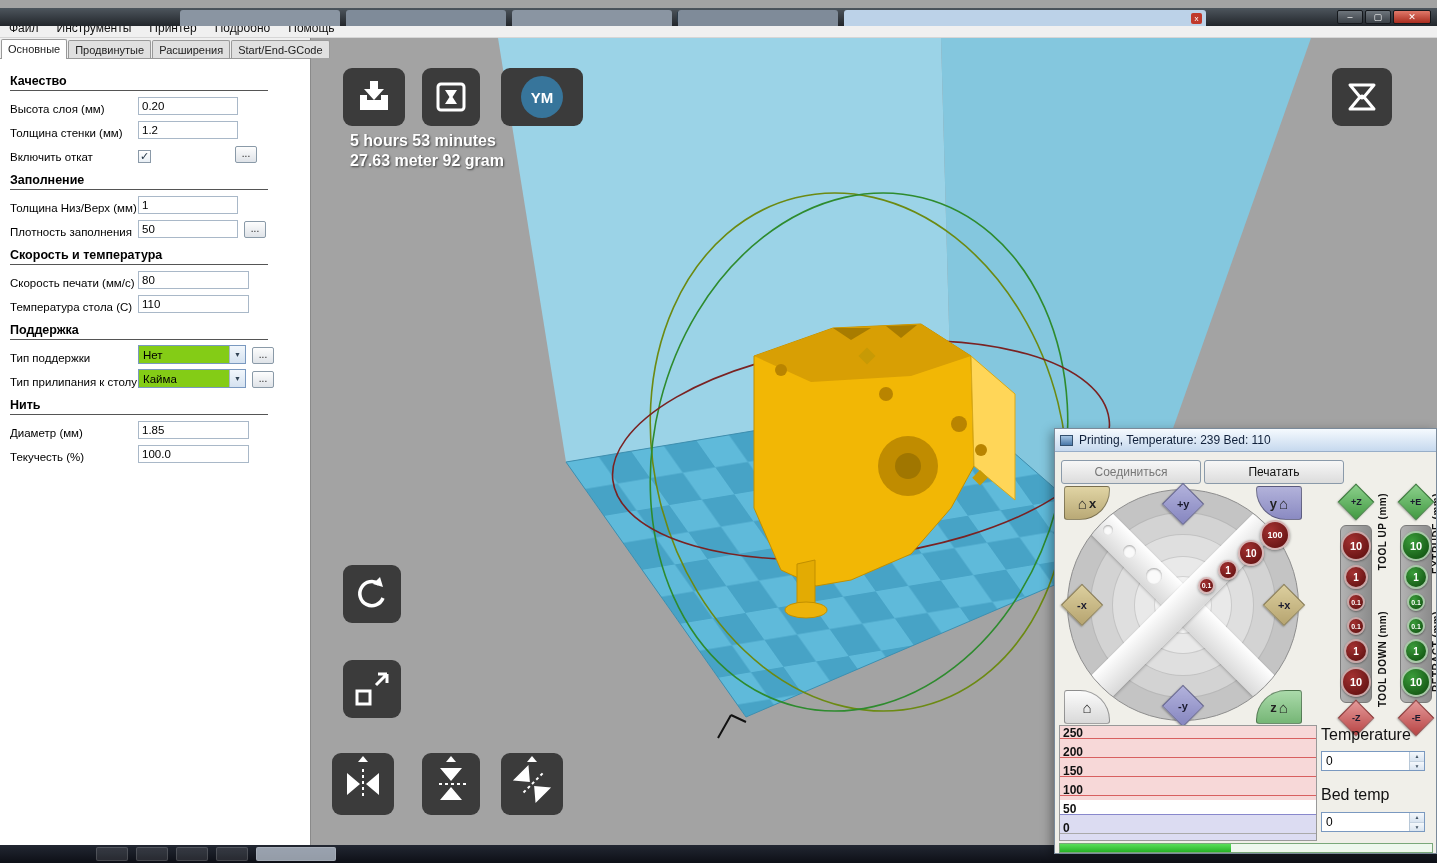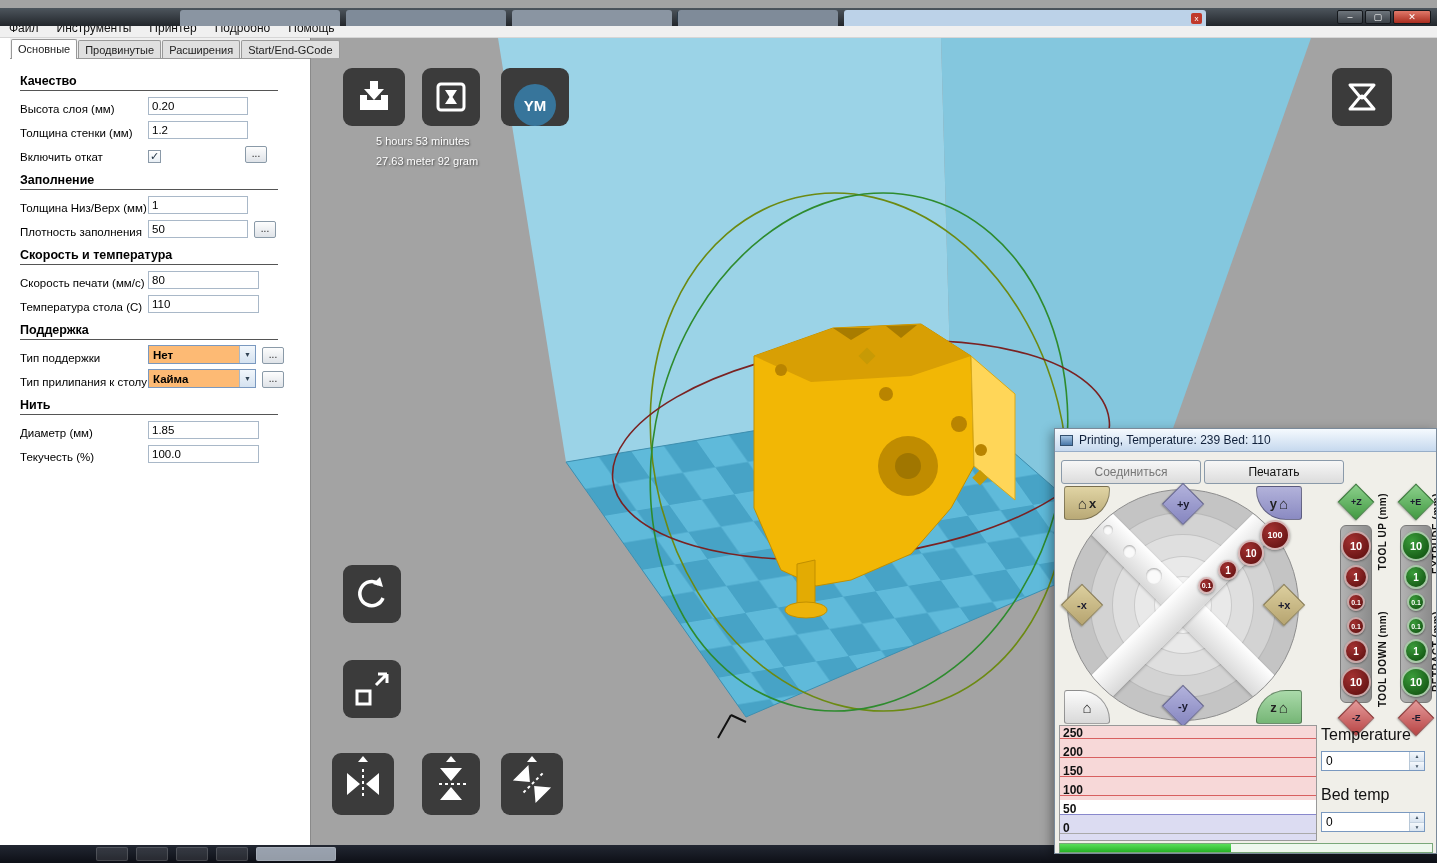--- a/index.html
+++ b/index.html
@@ -14,43 +14,43 @@
 .winbtns{position:absolute;right:6px;top:2px;display:flex;gap:2px;}
 .winbtn{width:26px;height:14px;font-size:9px;display:flex;align-items:center;justify-content:center;color:#fff;background:linear-gradient(#6e757c,#3a4046);border:1px solid #15181c;border-radius:2px;}
 .winbtn.close{width:38px;background:linear-gradient(#e0796a,#a92c1e);}
 .mini-close{position:absolute;right:4px;top:3px;width:11px;height:11px;background:#c0392b;border-radius:2px;color:#fff;font-size:8px;line-height:11px;text-align:center;}
 
 
 .menubar{position:absolute;left:0;top:18px;width:100%;height:20px;background:#f0f0f0;border-bottom:1px solid #d6d6d6;display:flex;align-items:center;font-size:12px;color:#111;z-index:5;}
 .menu-item{padding:2px 9px;}
 
 
-.left-panel{position:absolute;left:0;top:38px;width:311px;height:807px;background:#fff;border-right:1px solid #8a8a8a;z-index:4;padding-left:10px;}
+.left-panel{position:absolute;left:0;top:38px;width:311px;height:807px;background:#fff;border-right:1px solid #8a8a8a;z-index:4;}
 .tabbar{display:flex;align-items:flex-end;height:21px;background:#f0f0f0;border-bottom:1px solid #999;padding-left:1px;}
 .tab{font-size:11px;padding:3px 6px 2px;border:1px solid #999;border-bottom:none;background:#e0e0e0;margin-right:1px;border-radius:2px 2px 0 0;color:#222;white-space:nowrap;}
 .tab.active{background:#fff;position:relative;margin-bottom:-1px;padding-bottom:4px;}
 .settings{padding:5px 10px;}
 .section-title{font-size:12.5px;font-weight:bold;border-bottom:1px solid #555;padding-bottom:2px;margin:10px 0 5px;width:258px;color:#000;}
 .row{display:flex;align-items:flex-end;margin:5px 0;height:19px;}
 .row .lbl{width:128px;font-size:11.5px;color:#000;flex-shrink:0;}
 input.val{width:100px;height:18px;border:1px solid #a9b8c8;font-size:11.5px;padding:0 3px;font-family:inherit;color:#000;background:#fff;}
 input.val.wide{width:111px;}
 .checkbox{width:13px;height:13px;border:1px solid #8a99a8;background:linear-gradient(#fff,#e9eff5);font-size:11px;line-height:11px;text-align:center;color:#234;}
 .more-btn{width:22px;height:17px;border:1px solid #8a9aa8;background:linear-gradient(#fdfdfd,#dfe3e8);border-radius:2px;font-size:10px;text-align:center;line-height:13px;color:#222;margin-left:6px;}
 .more-btn.offset{margin-left:84px;}
-.select{width:108px;height:19px;border:1px solid #7a99c0;background:#fdba74;display:flex;align-items:center;font-size:11.5px;color:#000;font-weight:bold;}
+.select{width:108px;height:19px;border:1px solid #7a99c0;background:#84cc16;display:flex;align-items:center;font-size:11.5px;color:#000;}
 .select .sel-val{flex:1;padding-left:4px;}
 .select .sel-arrow{width:16px;height:100%;background:linear-gradient(#f2f7fc,#d5e2f0);border-left:1px solid #a8b8c8;font-size:7px;display:flex;align-items:center;justify-content:center;color:#345;}
 
 
 .viewport{position:absolute;left:311px;top:38px;width:1126px;height:807px;background:#a3a3a3;overflow:hidden;z-index:1;}
 .scene{position:absolute;left:0;top:0;}
 .tool-btn{position:absolute;background:#3b3b3b;border-radius:9px;display:flex;align-items:center;justify-content:center;}
 .tri{position:absolute;top:3px;left:50%;margin-left:-5px;width:0;height:0;border-left:5px solid transparent;border-right:5px solid transparent;border-bottom:6px solid #fff;}
-.estimate{position:absolute;left:65px;top:93px;color:#fff;font-weight:normal;font-size:11px;line-height:20px;text-shadow:1px 1px 2px rgba(0,0,0,.6);}
+.estimate{position:absolute;left:39px;top:93px;color:#fff;font-weight:bold;font-size:16px;line-height:20px;text-shadow:1px 1px 2px rgba(0,0,0,.6);}
 .ym-circle{width:42px;height:42px;border-radius:50%;background:#37759b;color:#fff;font-weight:bold;font-size:15px;display:flex;align-items:center;justify-content:center;}
 
 
 .print-dialog{position:absolute;left:1054px;top:428px;width:383px;height:426px;background:#f0efe9;border:1px solid #7a8a9a;box-shadow:-3px 3px 10px rgba(0,0,0,.35);overflow:hidden;z-index:10;}
 .pd-title{height:23px;background:linear-gradient(#f5fafe,#c6d9ee);border-bottom:1px solid #98aec8;display:flex;align-items:center;font-size:12px;color:#10203a;}
 .pd-ico{width:13px;height:11px;margin:0 6px 0 5px;background:linear-gradient(#a6c6e4,#4a78a8);border:1px solid #33506e;}
 .pd-btn{position:absolute;height:24px;width:140px;background:linear-gradient(#f7f7f7,#dcdcdc);border:1px solid #8a9aaa;border-radius:3px;font-size:12px;display:flex;align-items:center;justify-content:center;}
 .jog-pad{position:absolute;left:12px;top:60px;width:232px;height:232px;}
 .jog-circle{position:absolute;inset:0;border-radius:50%;background:#c4c4c4;border:1px solid #8e8e8e;overflow:hidden;}
 .ring{position:absolute;border-radius:50%;border:1px solid rgba(0,0,0,.13);left:50%;top:50%;transform:translate(-50%,-50%);}
@@ -243,21 +243,21 @@
         <path d="M3 14v15h28V14h-7v5H10v-5z" fill="#fff"></path>
         <path d="M13 0h8v8h6L17 19 7 8h6z" fill="#fff"></path>
       </svg>
     </div>
     <div class="tool-btn" style="left:111px;top:30px;width:58px;height:58px;">
       <svg width="32" height="32" viewBox="0 0 32 32">
         <rect x="3" y="3" width="26" height="26" rx="3" fill="none" stroke="#fff" stroke-width="3"></rect>
         <path d="M10 9h12l-4.5 7 4.5 7H10l4.5-7z" fill="#fff"></path>
       </svg>
     </div>
-    <div class="tool-btn" style="left:190px;top:30px;width:68px;height:58px;align-items:flex-end;">
+    <div class="tool-btn" style="left:190px;top:30px;width:82px;height:58px;">
       <div class="ym-circle">YM</div>
     </div>
     <div class="estimate">
       <div>5 hours 53 minutes</div>
       <div>27.63 meter 92 gram</div>
     </div>
     <div class="tool-btn" style="left:1021px;top:30px;width:60px;height:58px;">
       <svg width="34" height="32" viewBox="0 0 34 32">
         <path d="M5 4h24L19 16l10 12H5l10-12z" fill="none" stroke="#fff" stroke-width="3" stroke-linejoin="round"></path>
         <circle cx="17" cy="16" r="2.5" fill="#fff"></circle>

